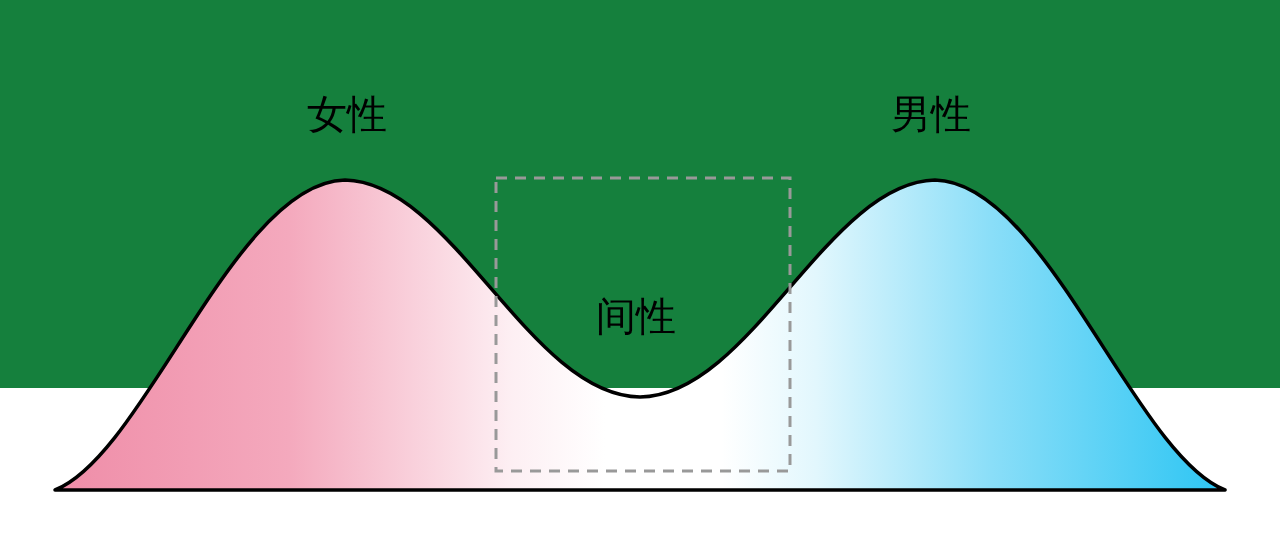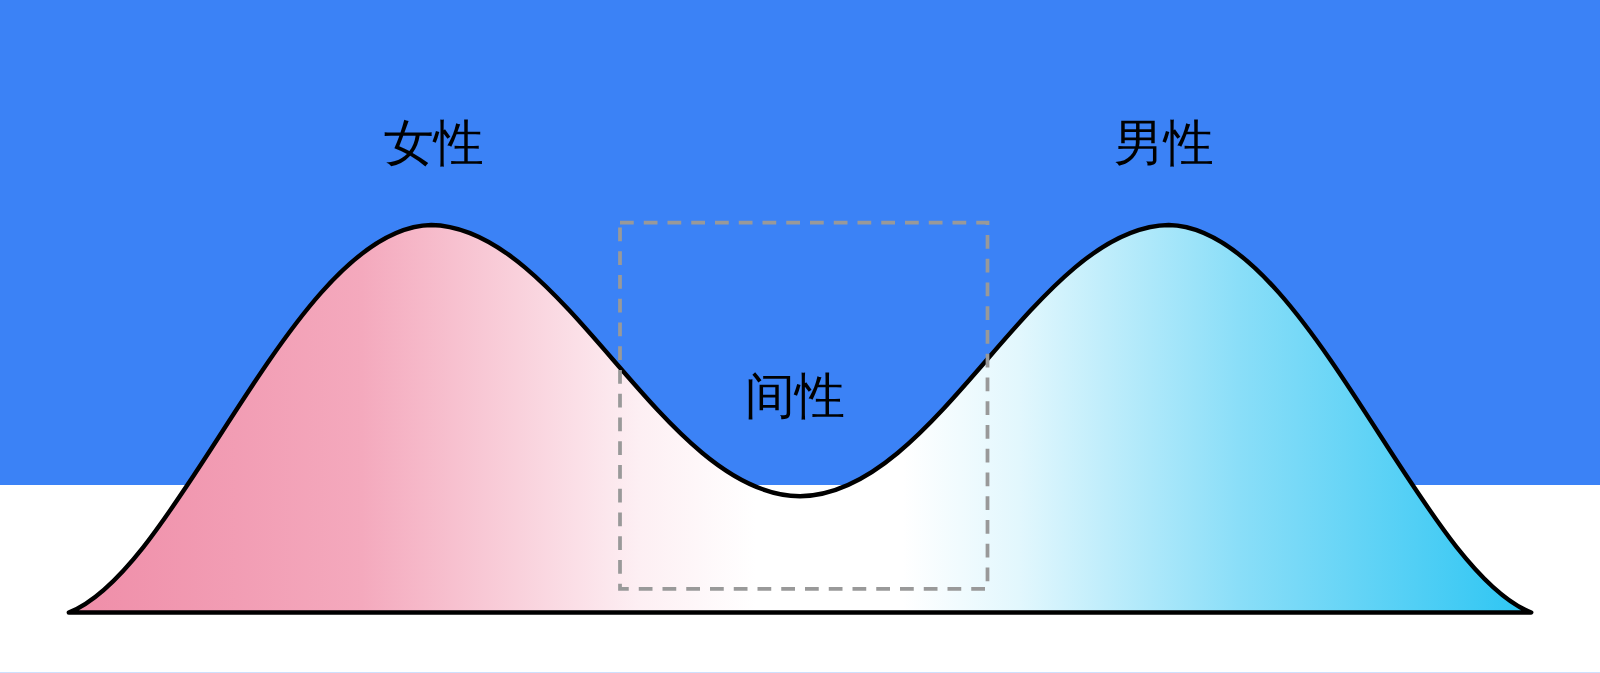--- a/index.html
+++ b/index.html
@@ -8,21 +8,21 @@
     background: #ffffff;
     width: 1280px;
     height: 538px;
     overflow: hidden;
     font-family: "DejaVu Serif", "Liberation Serif", serif;
   }
   .canvas {
     position: relative;
     width: 1280px;
     height: 388px;
-    background: #3b82f6;
+    background: #15803d;
   }
   svg {
     display: block;
   }
   .curve-outline {
     fill: url(#fillGrad);
     stroke: #000000;
     stroke-width: 3.5;
     stroke-linejoin: round;
   }

